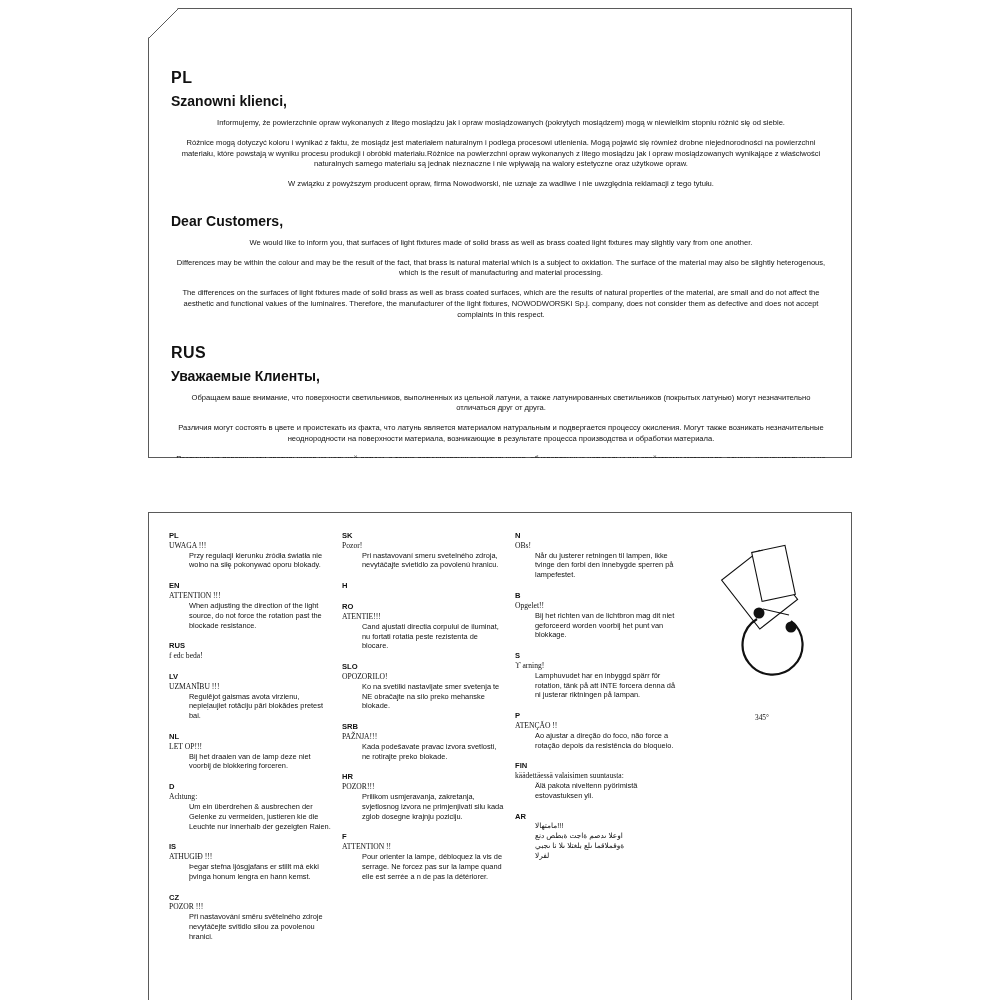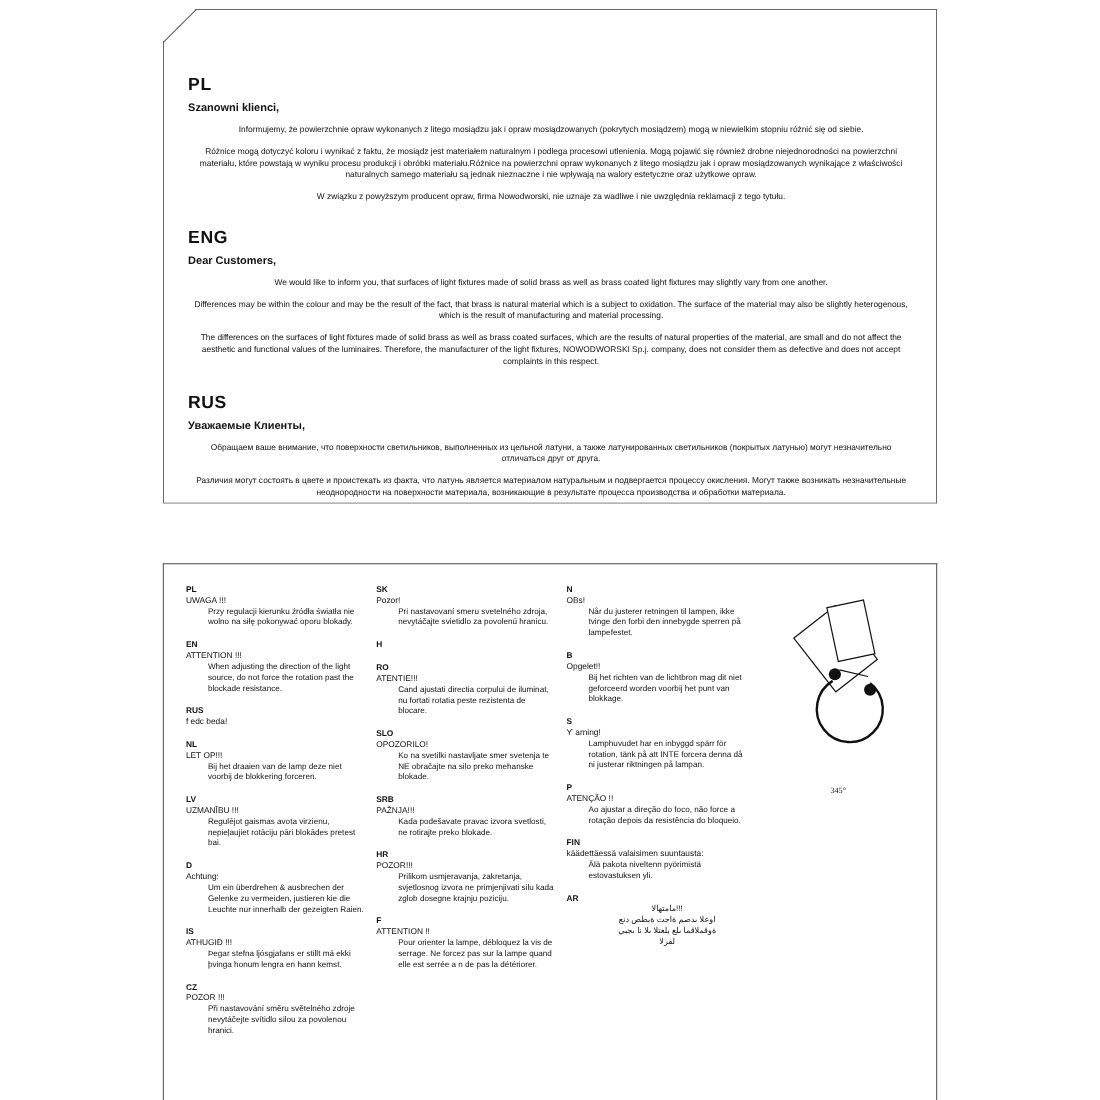--- a/index.html
+++ b/index.html
@@ -46,21 +46,21 @@
     right: 20px;
   }
 
   .lang-head {
     font-size: 16px;
     font-weight: bold;
     letter-spacing: 0.5px;
     margin: 0 0 6px 0;
   }
   .lang-sub {
-    font-size: 10px;
+    font-size: 14px;
     font-weight: bold;
     margin: 0 0 9px 0;
   }
   .para {
     font-size: 7.6px;
     line-height: 1.42;
     margin: 0 0 9px 0;
     max-width: 660px;
     text-align: center;
   }
@@ -94,29 +94,30 @@
   }
   .entry { margin-bottom: 11px; }
   .entry-code {
     font-size: 7.6px;
     font-weight: bold;
     line-height: 1.3;
   }
   .entry-attn {
     font-size: 7.6px;
     line-height: 1.3;
+    font-family: Liberation Serif, serif;
   }
   .entry-text {
     font-size: 7.4px;
     line-height: 1.32;
     margin-left: 20px;
   }
   .entry-text.rtl {
     direction: rtl;
-    text-align: center;
+    text-align: left;
   }
   .entry-garbled {
     font-size: 7.4px;
     line-height: 1.32;
   }
 
   
   .figures {
     position: absolute;
     right: 14px;
@@ -144,21 +145,20 @@
       <div class="lang-head">PL</div>
       <div class="lang-sub">Szanowni klienci,</div>
       <div class="para">Informujemy, że powierzchnie opraw wykonanych z litego mosiądzu jak i opraw mosiądzowanych (pokrytych mosiądzem) mogą w niewielkim stopniu różnić się od siebie.</div>
       <div class="para">Różnice mogą dotyczyć koloru i wynikać z faktu, że mosiądz jest materiałem naturalnym i podlega procesowi utlenienia. Mogą pojawić się również drobne niejednorodności na powierzchni materiału, które powstają w wyniku procesu produkcji i obróbki materiału.Różnice na powierzchni opraw wykonanych z litego mosiądzu jak i opraw mosiądzowanych wynikające z właściwości naturalnych samego materiału są jednak nieznaczne i nie wpływają na walory estetyczne oraz użytkowe opraw.</div>
       <div class="para">W związku z powyższym producent opraw, firma Nowodworski, nie uznaje za wadliwe i nie uwzględnia reklamacji z tego tytułu.</div>
     </div>
 
     <div class="block-gap"></div>
 
     <div>
-      <div class="lang-head">ENG</div>
       <div class="lang-sub">Dear Customers,</div>
       <div class="para">We would like to inform you, that surfaces of light fixtures made of solid brass as well as brass coated light fixtures may slightly vary from one another.</div>
       <div class="para">Differences may be within the colour and may be the result of the fact, that brass is natural material which is a subject to oxidation. The surface of the material may also be slightly heterogenous, which is the result of manufacturing and material processing.</div>
       <div class="para">The differences on the surfaces of light fixtures made of solid brass as well as brass coated surfaces, which are the results of natural properties of the material, are small and do not affect the aesthetic and functional values of the luminaires. Therefore, the manufacturer of the light fixtures, NOWODWORSKI Sp.j. company, does not consider them as defective and does not accept complaints in this respect.</div>
     </div>
 
     <div class="block-gap"></div>
 
     <div>
       <div class="lang-head">RUS</div>
@@ -191,28 +191,28 @@
       <div class="entry">
         <div class="entry-code">EN</div>
         <div class="entry-attn">ATTENTION !!!</div>
         <div class="entry-text">When adjusting the direction of the light source, do not force the rotation past the blockade resistance.</div>
       </div>
       <div class="entry">
         <div class="entry-code">RUS</div>
         <div class="entry-attn">f edc beda!</div>
       </div>
       <div class="entry">
+        <div class="entry-code">LV</div>
+        <div class="entry-attn">UZMANĪBU !!!</div>
+        <div class="entry-text">Regulējot gaismas avota virzienu, nepieļaujiet rotāciju pāri blokādes pretest bai.</div>
+      </div>
+      <div class="entry">
         <div class="entry-code">NL</div>
         <div class="entry-attn">LET OP!!!</div>
         <div class="entry-text">Bij het draaien van de lamp deze niet voorbij de blokkering forceren.</div>
-      </div>
-      <div class="entry">
-        <div class="entry-code">LV</div>
-        <div class="entry-attn">UZMANĪBU !!!</div>
-        <div class="entry-text">Regulējot gaismas avota virzienu, nepieļaujiet rotāciju pāri blokādes pretest bai.</div>
       </div>
       <div class="entry">
         <div class="entry-code">D</div>
         <div class="entry-attn">Achtung:</div>
         <div class="entry-text">Um ein überdrehen &amp; ausbrechen der Gelenke zu vermeiden, justieren kie die Leuchte nur innerhalb der gezeigten Raien.</div>
       </div>
       <div class="entry">
         <div class="entry-code">IS</div>
         <div class="entry-attn">ATHUGIÐ !!!</div>
         <div class="entry-text">Þegar stefna ljósgjafans er stillt má ekki þvinga honum lengra en hann kemst.</div>

